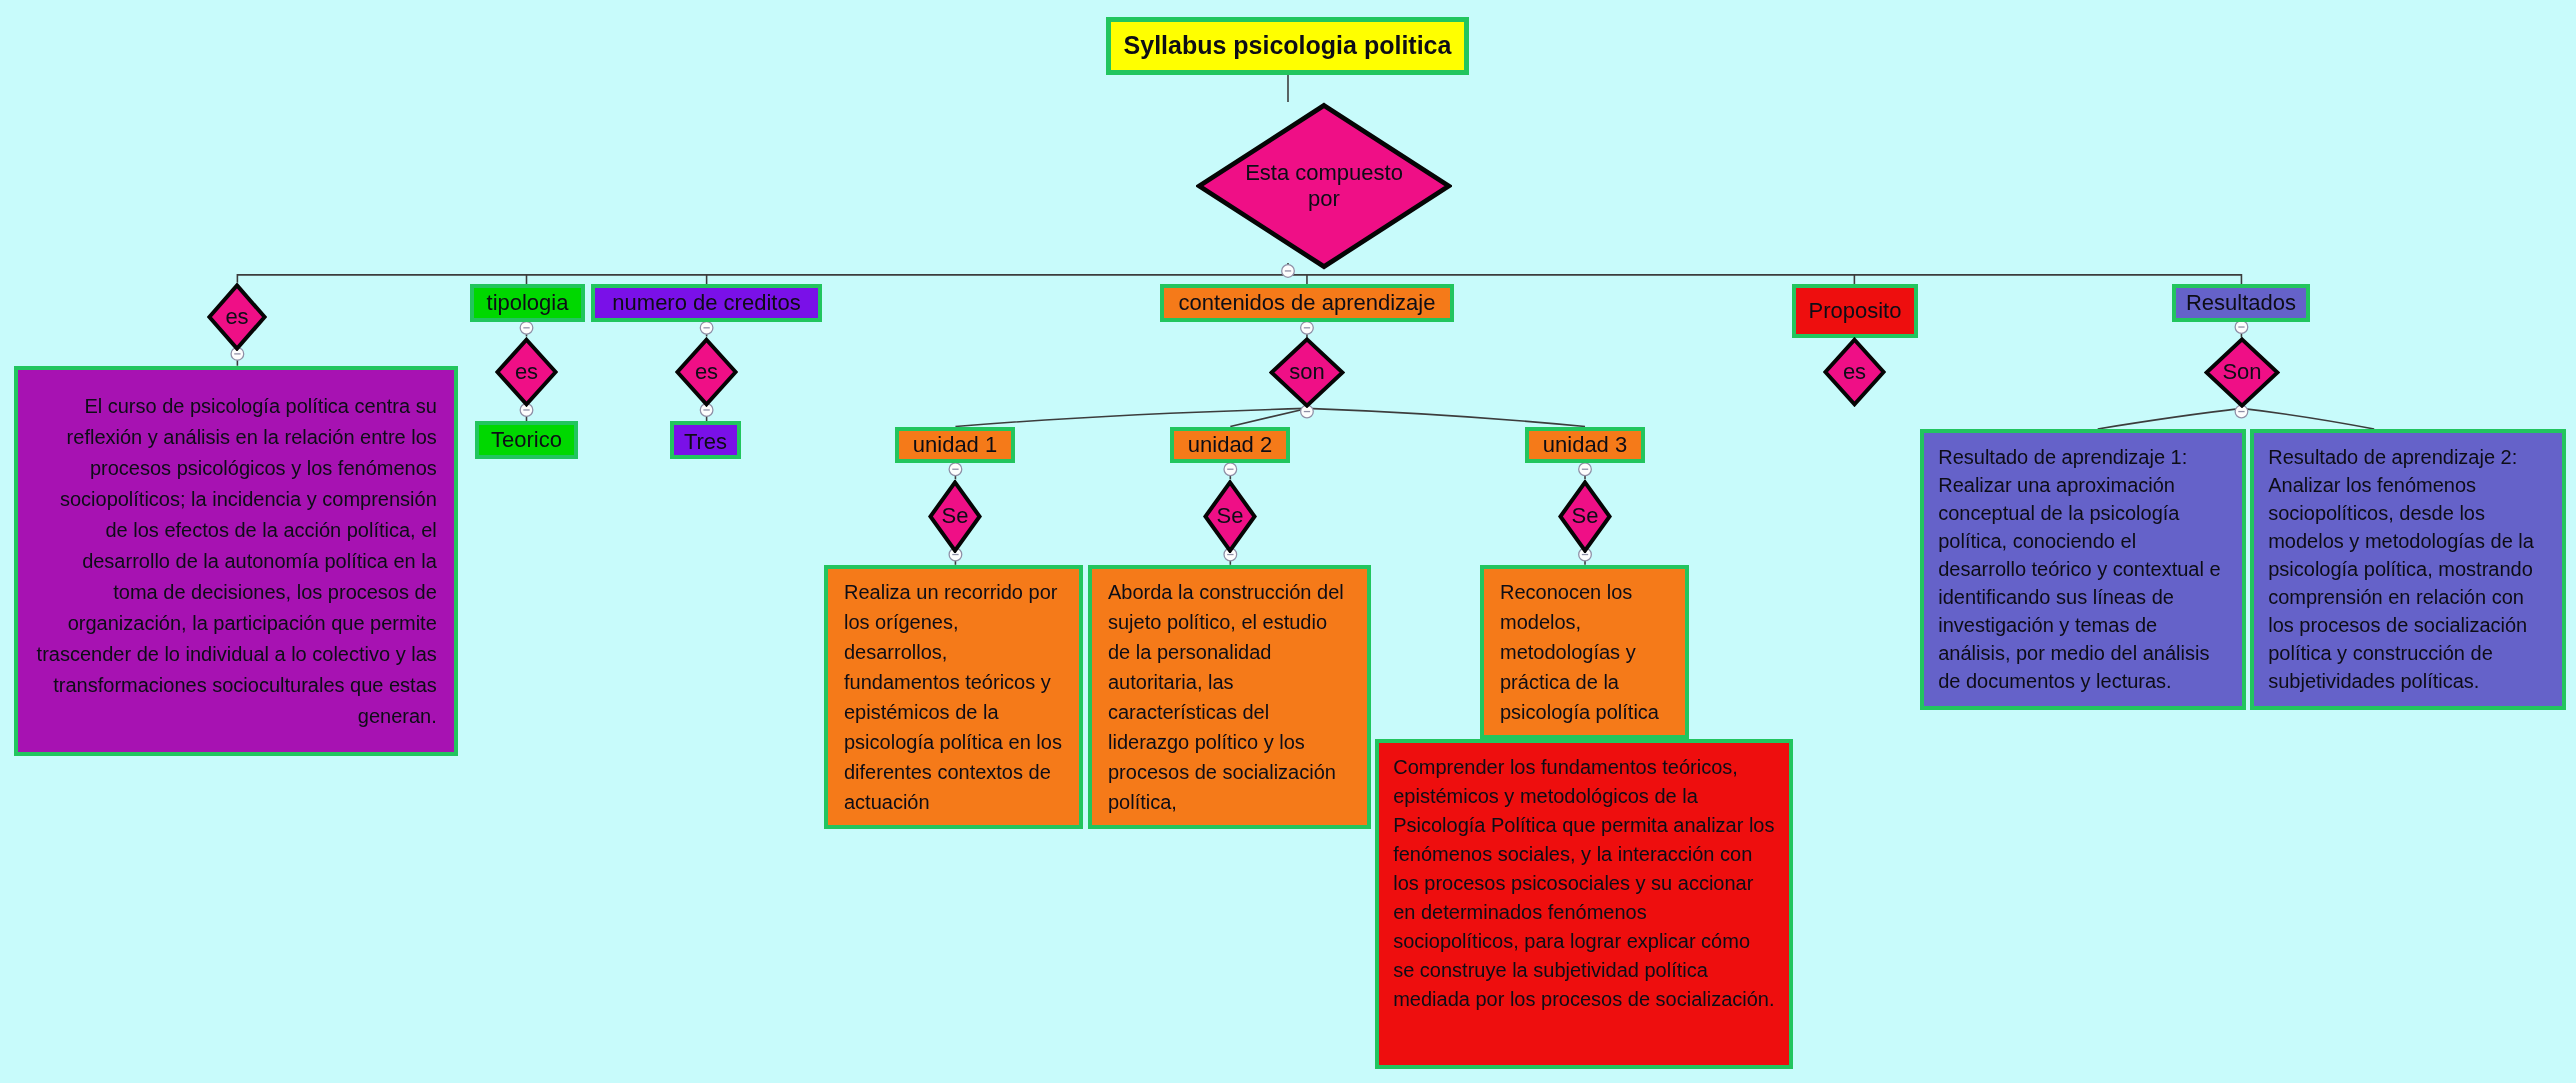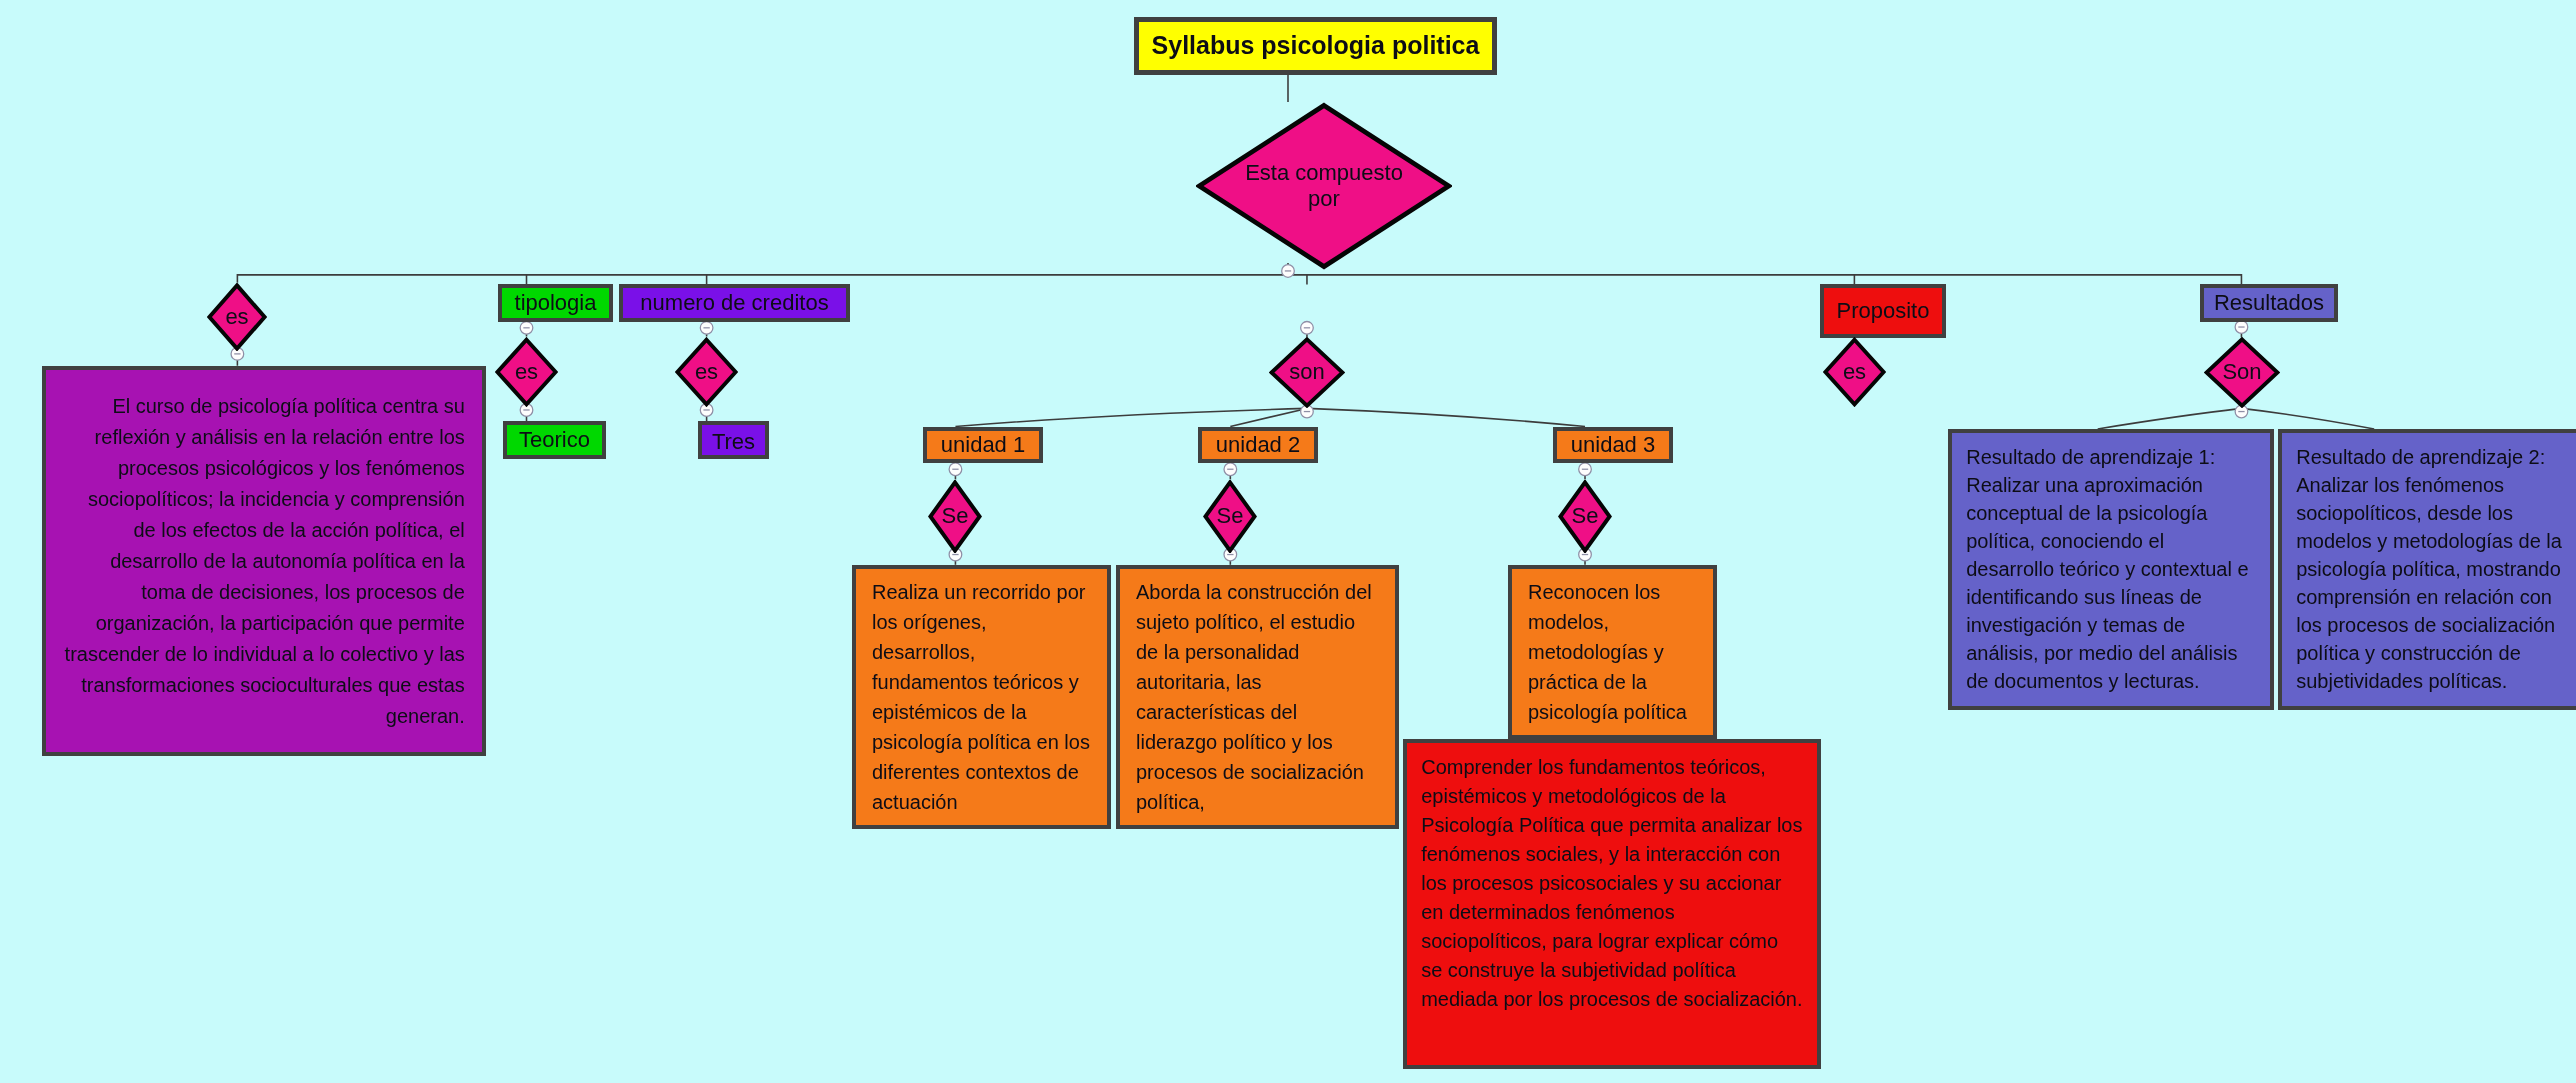--- a/index.html
+++ b/index.html
@@ -4,21 +4,21 @@
 <style>
   html,body{margin:0;padding:0;background:var(--background,#c8fbfb);}
   .canvas{position:relative;width:2576px;height:1083px;overflow:hidden;
           background:var(--background,#c8fbfb);
           font-family:"Liberation Sans",sans-serif;color:#0d0d16;}
   svg.wires{position:absolute;left:0;top:0;z-index:1;}
   .wire{stroke:#3c3c3c;stroke-width:2;fill:none;}
   .handle circle{fill:#fdfdfd;stroke:#8f8fa6;stroke-width:1.6;}
   .handle line{stroke:#8f8fa6;stroke-width:1.6;}
 
-  .node{position:absolute;box-sizing:border-box;border:4px solid #404040;z-index:2;margin-left:28px;}
+  .node{position:absolute;box-sizing:border-box;border:4px solid #22c55e;z-index:2;}
   .label-node{display:flex;align-items:center;justify-content:center;
               font-size:22px;white-space:nowrap;}
   .text-node{font-size:20px;line-height:29px;padding:8px 16px;text-align:left;}
   .title-node{border-width:5.5px;font-size:25px;font-weight:600;
               display:flex;align-items:center;justify-content:center;}
 
   .bg-yellow{background:var(--node-yellow,#ffff00);}
   .bg-green {background:var(--node-green,#00d800);}
   .bg-violet{background:var(--node-violet,#7a10e8);}
   .bg-orange{background:var(--node-orange,#f57a19);}
@@ -184,20 +184,23 @@
   <div class="diamond" style="left:675px;top:337px;width:63px;height:70px;">
     <svg width="63" height="70" viewBox="0 0 80 88">
       <polygon points="40,3 77,44 40,85 3,44"></polygon>
       </svg>
     <span class="dlabel">es</span>
   </div>
   <div class="node label-node bg-violet" style="left:670px;top:421px;width:71px;height:38px;align-items:flex-end;">
     <span>Tres</span>
   </div>
 
+  <div class="node label-node bg-orange" style="left:1160px;top:284px;width:294px;height:38px;">
+    <span>contenidos de aprendizaje</span>
+  </div>
   <div class="diamond" style="left:1269px;top:337px;width:76px;height:71px;">
     <svg width="76" height="71" viewBox="0 0 96 90">
       <polygon points="48,3 93,45 48,87 3,45"></polygon>
       </svg>
     <span class="dlabel">son</span>
   </div>
 
   <div class="node label-node bg-orange" style="left:895px;top:427px;width:120px;height:36px;">
     <span>unidad 1</span>
   </div>

